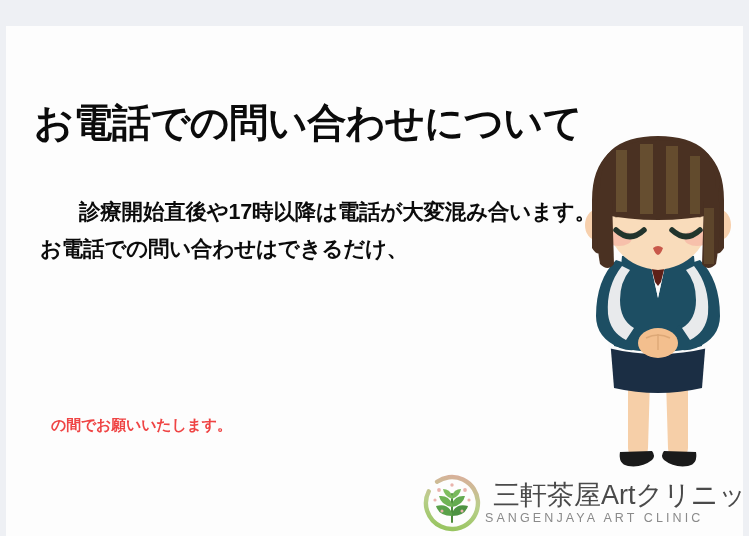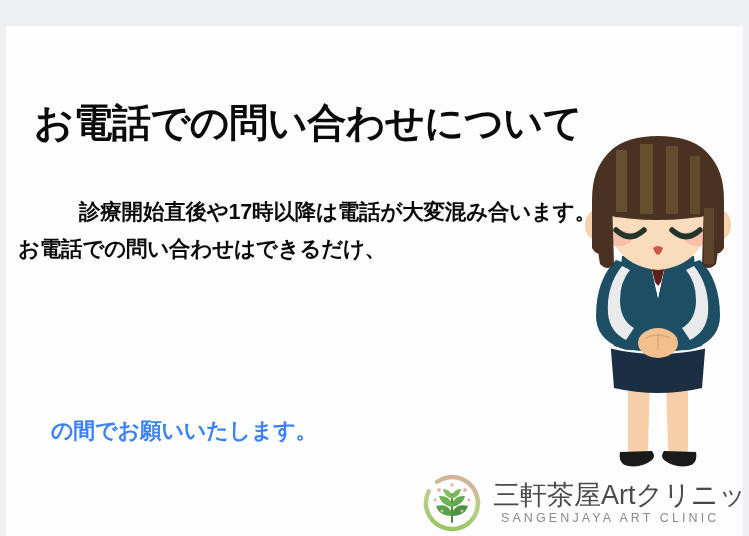--- a/index.html
+++ b/index.html
@@ -43,21 +43,21 @@
     top: 171px;
     font-size: 21.5px;
     font-weight: bold;
     color: #0b0b0b;
     letter-spacing: -0.2px;
     white-space: nowrap;
     padding-left: 45px;
   }
   .body-line2 {
     position: absolute;
-    left: 12px;
+    left: 34px;
     top: 208px;
     font-size: 21.5px;
     font-weight: bold;
     color: #0b0b0b;
     letter-spacing: -0.2px;
     white-space: nowrap;
   }
 
   .hours {
     position: absolute;
@@ -67,23 +67,23 @@
     font-weight: 400;
     color: #bf3a25;
     letter-spacing: 1px;
     white-space: nowrap;
   }
 
   .closing-line {
     position: absolute;
     left: 45px;
     top: 390px;
-    font-size: 22px;
-    font-weight: bold;
-    color: #3b82f6;
+    font-size: 15px;
+    font-weight: bold;
+    color: #ef4444;
     letter-spacing: -0.2px;
     white-space: nowrap;
   }
 
   
   .illustration {
     position: absolute;
     left: 556px;
     top: 104px;
     width: 190px;
@@ -109,21 +109,21 @@
     position: absolute;
     left: 72px;
     top: 7px;
     font-size: 27px;
     color: #4a4a4a;
     letter-spacing: 0px;
     white-space: nowrap;
   }
   .logo-text-en {
     position: absolute;
-    left: 80px;
+    left: 64px;
     top: 41px;
     font-size: 12.5px;
     color: #8a8a8a;
     letter-spacing: 3.1px;
     white-space: nowrap;
   }
 </style>
 </head>
 <body>
 

